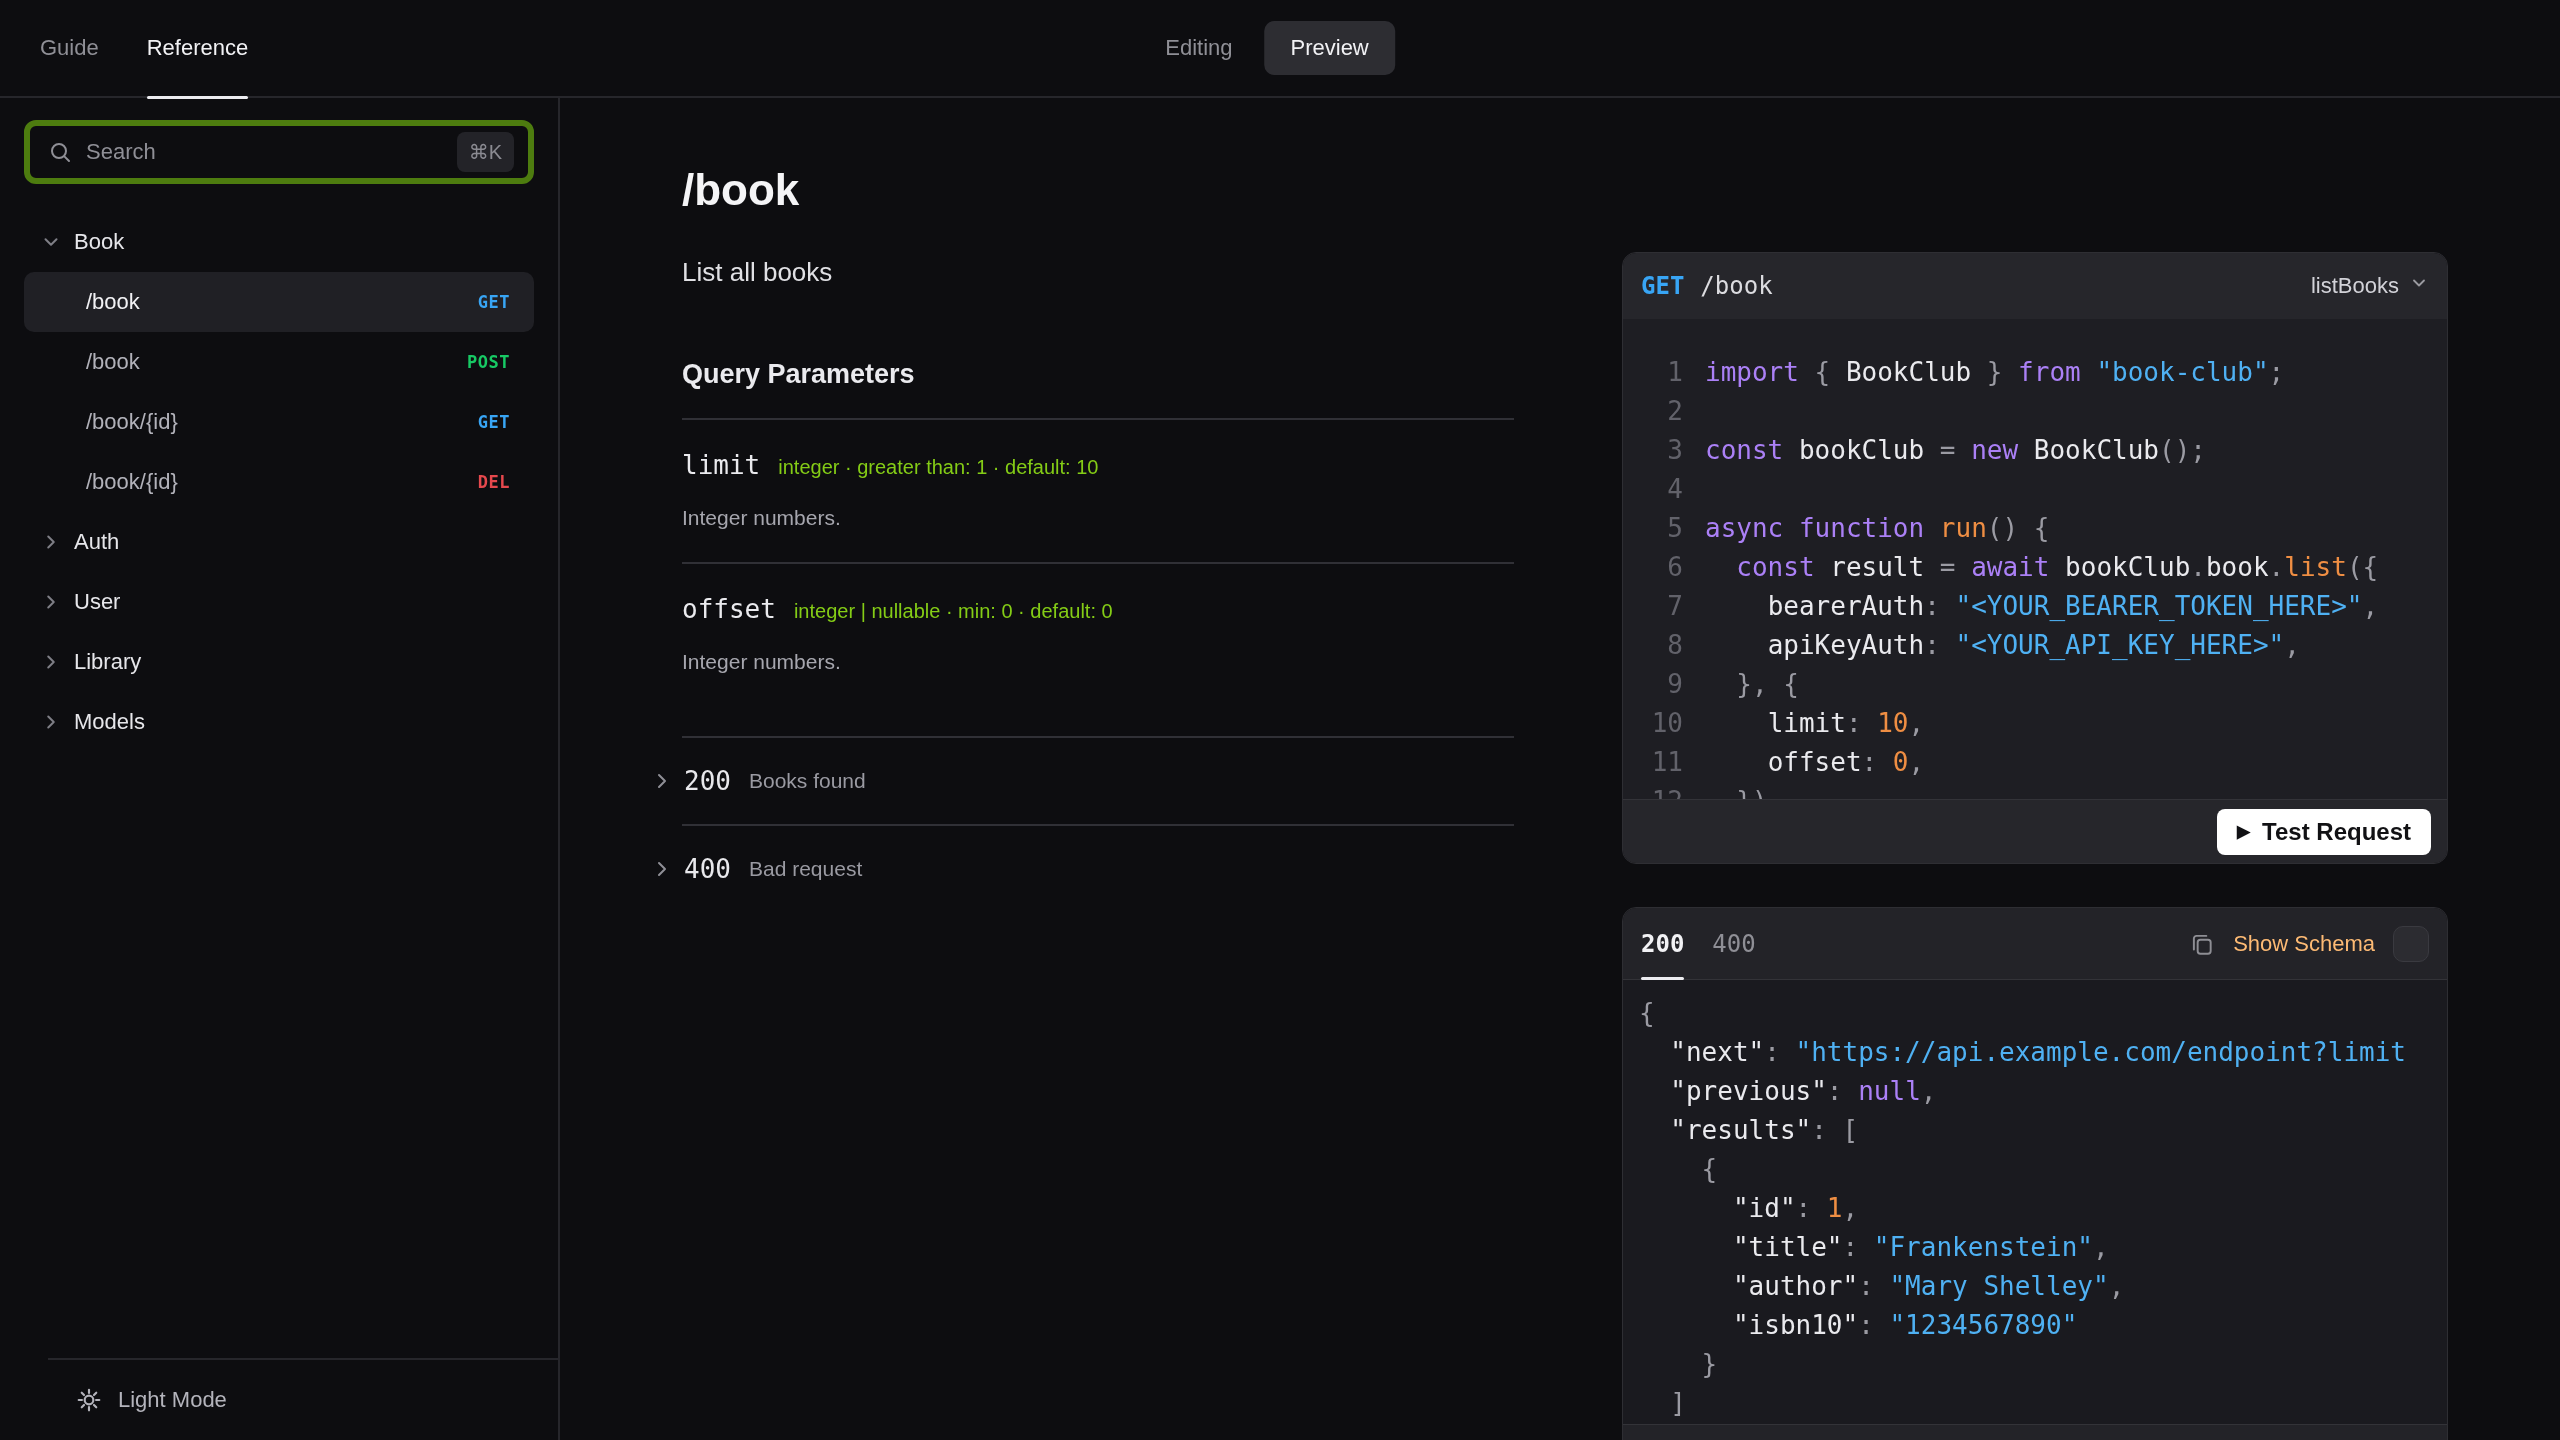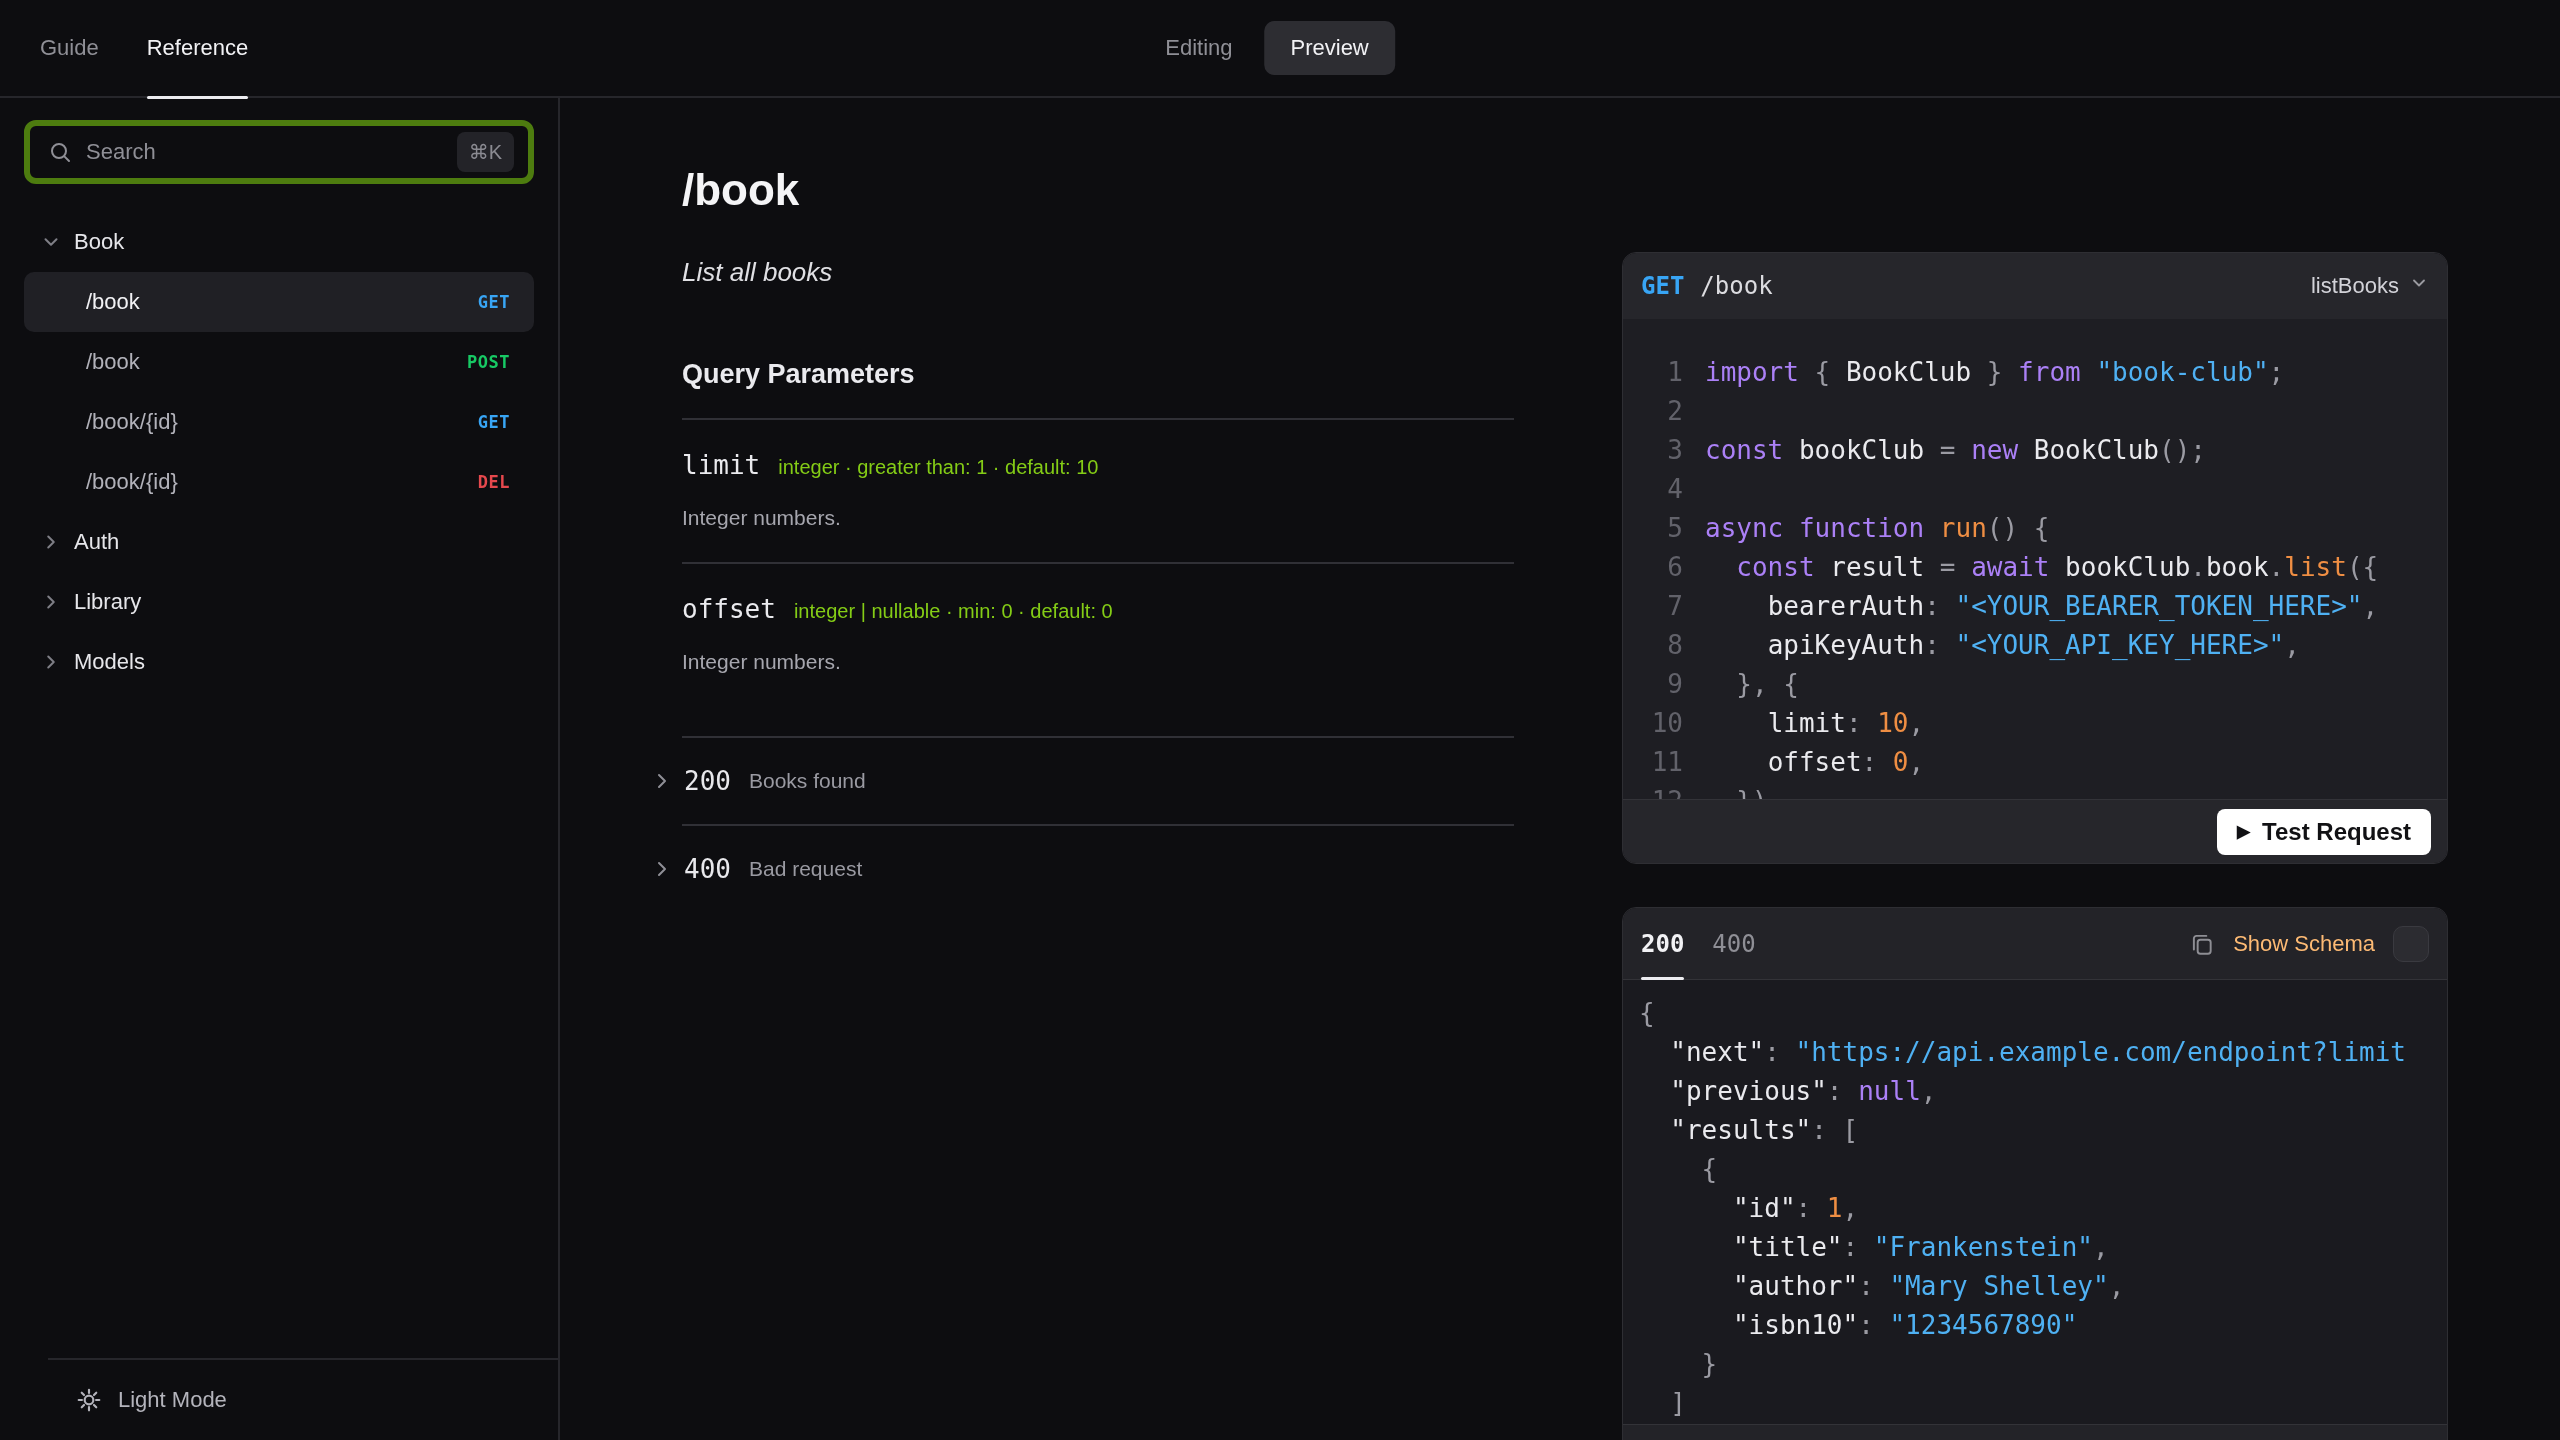--- a/index.html
+++ b/index.html
@@ -76,21 +76,21 @@
   }
   .theme-toggle {
     display:flex; align-items:center; gap:16px; background:none; border:none;
     color:#b4b4bc; font-size:22px; font-family:inherit; cursor:pointer;
   }
 
   
   main { flex:1; display:flex; overflow:hidden; }
   .content-col { width:832px; margin-left:122px; padding-top:68px; flex-shrink:0; }
   .page-title { font-size:44px; line-height:48px; font-weight:700; color:#f4f4f6; }
-  .op-summary { margin-top:42px; font-size:26px; line-height:32px; color:#e0e0e4; font-weight:500;font-style:italic; }
+  .op-summary { margin-top:42px; font-size:26px; line-height:32px; color:#e0e0e4; font-weight:500; }
   .section-heading { margin-top:70px; font-size:27px; line-height:32px; font-weight:600; color:#eaeaee; }
   .divider { height:2px; background:var(--divider,#303036); margin-top:28px; }
   .param { padding:30px 0; }
   .param-head { display:flex; align-items:baseline; gap:18px; }
   .param-name { font-family:"DejaVu Sans Mono", monospace; font-size:26px; color:#eaeaee; font-weight:500; }
   .param-meta { font-size:20px; color:#84cc16; }
   .param-desc { margin-top:24px; font-size:21px; color:#a6a6ae; line-height:28px; }
   .resp-row { height:86px; display:flex; align-items:center; cursor:pointer; }
   .resp-chevron { width:24px; height:24px; color:#8f8f96; margin-left:-32px; margin-right:10px; flex-shrink:0; }
   .resp-code { font-family:"DejaVu Sans Mono", monospace; font-size:26px; color:#e8e8ec; margin-right:18px; }
@@ -216,20 +216,28 @@
           <span class="side-label">/book/{id}</span>
           <span class="method-badge m-del">DEL</span>
         </div>
         <div class="side-row side-section">
           <span class="chev">
             <svg viewBox="0 0 24 24" width="22" height="22" fill="none" stroke="currentColor" stroke-width="2.2" stroke-linecap="round" stroke-linejoin="round">
               <polyline points="9 6 15 12 9 18"></polyline>
             </svg>
           </span>
           <span class="side-label">Auth</span>
+        </div>
+        <div class="side-row side-section">
+          <span class="chev">
+            <svg viewBox="0 0 24 24" width="22" height="22" fill="none" stroke="currentColor" stroke-width="2.2" stroke-linecap="round" stroke-linejoin="round">
+              <polyline points="9 6 15 12 9 18"></polyline>
+            </svg>
+          </span>
+          <span class="side-label">User</span>
         </div>
         <div class="side-row side-section">
           <span class="chev">
             <svg viewBox="0 0 24 24" width="22" height="22" fill="none" stroke="currentColor" stroke-width="2.2" stroke-linecap="round" stroke-linejoin="round">
               <polyline points="9 6 15 12 9 18"></polyline>
             </svg>
           </span>
           <span class="side-label">Library</span>
         </div>
         <div class="side-row side-section">

